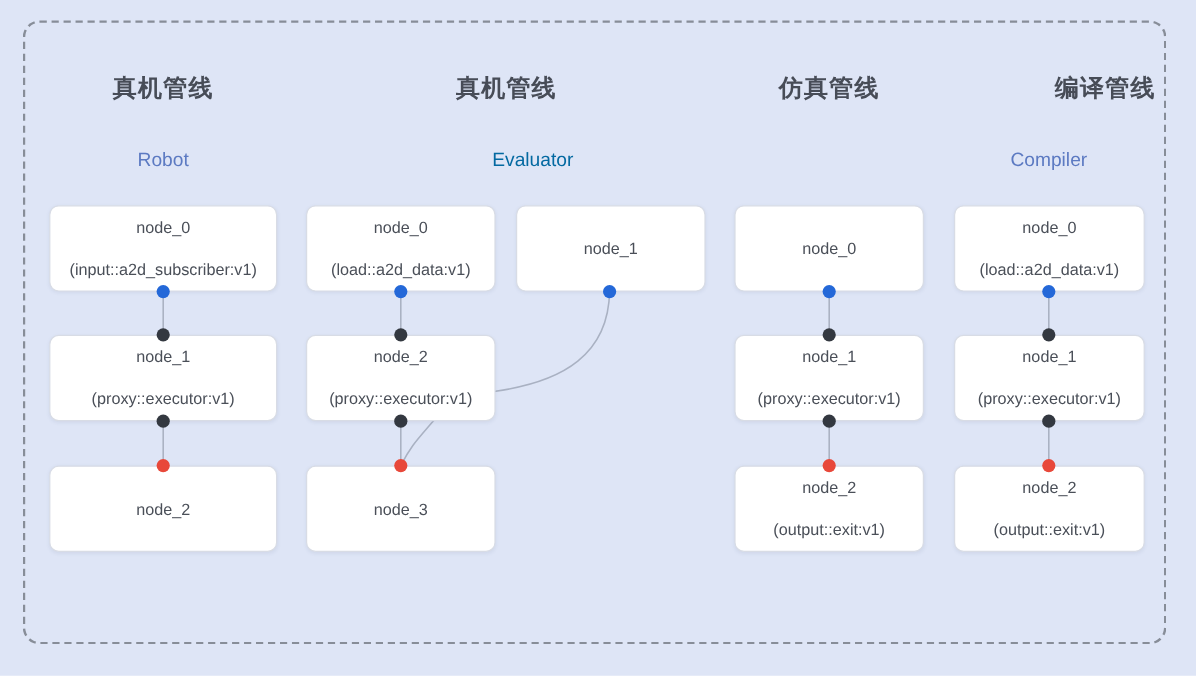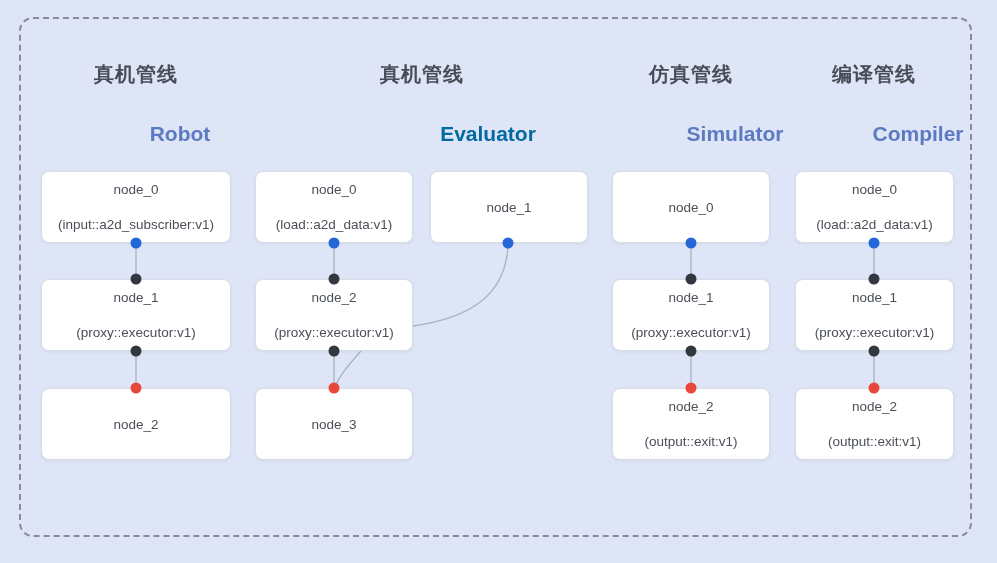--- a/index.html
+++ b/index.html
@@ -33,26 +33,25 @@
     font-weight: 700;
     letter-spacing: 1px;
     color: #474c57;
     white-space: nowrap;
     line-height: 26px;
   }
   .pipe-title-en {
     position: absolute;
     top: 121px;
     transform: translateX(-50%);
-    font-size: 21px;
-    font-weight: 700;
+    font-size: 16px;
+    font-weight: 400;
     color: #5c7ac2;
     white-space: nowrap;
     line-height: 26px;
-    margin-left: 44px;
   }
   .node-box {
     position: absolute;
     box-sizing: border-box;
     background: #ffffff;
     border: 1px solid #d8dce5;
     border-radius: 8px;
     box-shadow: 0 1px 3px rgba(70, 80, 110, 0.08);
     display: flex;
     flex-direction: column;
@@ -88,22 +87,21 @@
       <line x1="874" y1="243" x2="874" y2="279" stroke="#a9b1c2" stroke-width="1.3"></line>
       <line x1="874" y1="351" x2="874" y2="388" stroke="#a9b1c2" stroke-width="1.3"></line>
       <path d="M 508 243 C 507 295 470 318 413 326 C 380 331 372 338 360 352 C 348 366 342 372 334 388" fill="none" stroke="#a9b1c2" stroke-width="1.3"></path>
     </svg>
   <div id="header-layer" class="layer">
       <div class="pipe-title-zh" style="left: 136px;">真机管线</div>
       <div class="pipe-title-en" style="left: 136px; color: rgb(92, 122, 194);">Robot</div>
       <div class="pipe-title-zh" style="left: 422px;">真机管线</div>
       <div class="pipe-title-en" style="left: 444px; color: #0369a1;">Evaluator</div>
       <div class="pipe-title-zh" style="left: 691px;">仿真管线</div>
-      <div class="pipe-title-en" style="left: 691px; color: rgb(92, 122, 194);">Simulator</div>
-      <div class="pipe-title-zh" style="left: 874px;">编译管线</div>
+      <div class="pipe-title-zh" style="left: 921px;">编译管线</div>
       <div class="pipe-title-en" style="left: 874px; color: rgb(92, 122, 194);">Compiler</div>
     </div>
   <div id="node-layer" class="layer">
       <div class="node-box" style="left: 41px; top: 171px; width: 190px; height: 72px;">
         <div class="node-name">node_0</div>
         <div class="node-type">(input::a2d_subscriber:v1)</div>
       </div>
       <div class="node-box" style="left: 41px; top: 279px; width: 190px; height: 72px;">
         <div class="node-name">node_1</div>
         <div class="node-type">(proxy::executor:v1)</div>

